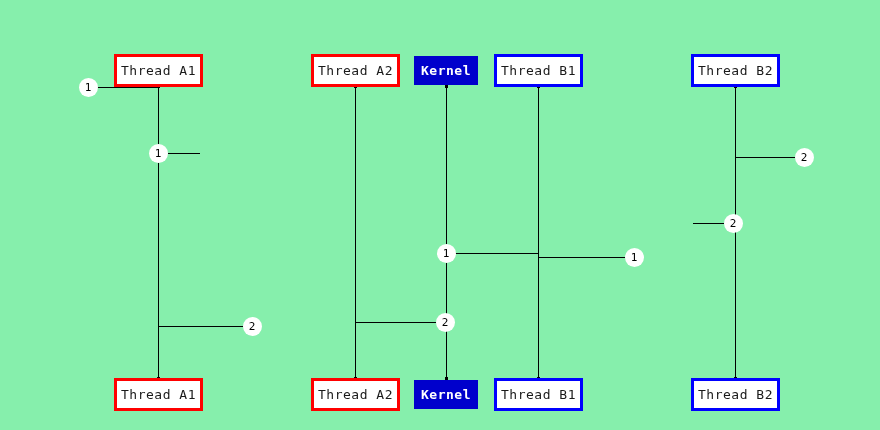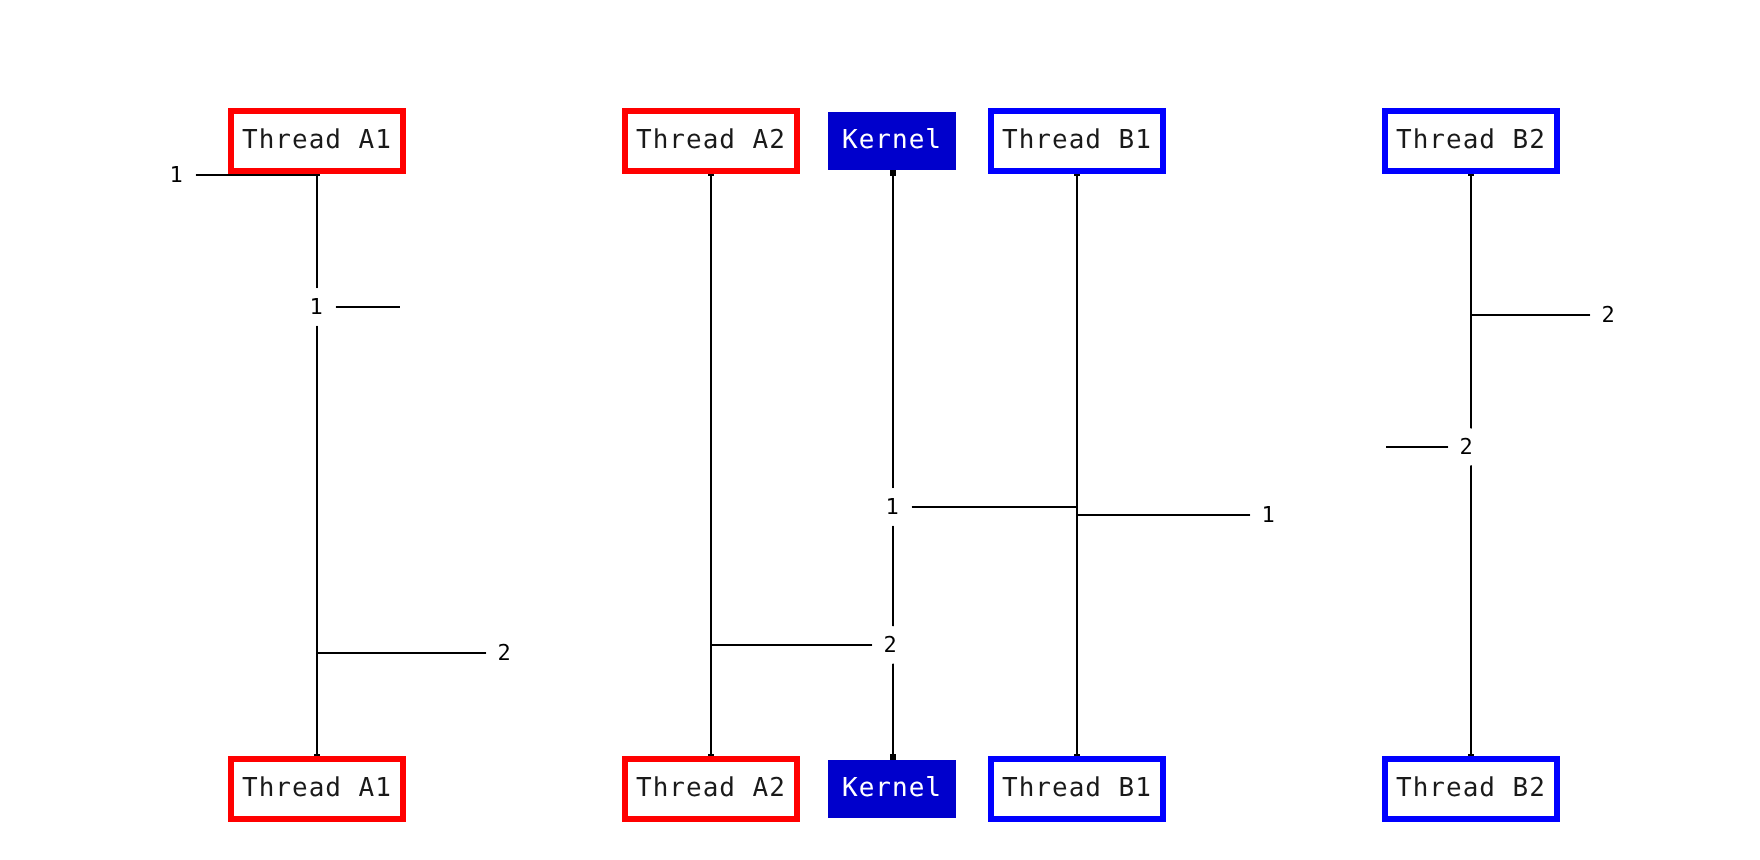--- a/index.html
+++ b/index.html
@@ -30,20 +30,21 @@
     letter-spacing: 0.5px;
     white-space: nowrap;
     line-height: 1;
   }
   .participant.filled {
     background: #FFFFFF;
     color: #1a1a1a;
   }
   .participant.solid {
     color: #FFFFFF;
+    font-weight: bold;
   }
 
   
   .lifeline {
     position: absolute;
     width: 1px;
     background: #000000;
   }
   .lifeline-tick {
     position: absolute;
@@ -71,21 +72,21 @@
     align-items: center;
     justify-content: center;
     font-size: 11px;
     font-weight: 400;
     line-height: 1;
   }
 </style>
 </head>
 <body>
 
-<div id="diagram" style="width: 880px; height: 430px; background: #ffffff;">
+<div id="diagram" style="width: 880px; height: 430px; background: #86efac;">
 
   <div>
       <div class="lifeline" style="left: 158px; top: 88px; height: 290px; background: rgb(0, 0, 0);"></div>
       <div class="lifeline-tick" style="left: 157px; top: 85px; background: rgb(0, 0, 0);"></div>
       <div class="lifeline-tick" style="left: 157px; top: 377px; background: rgb(0, 0, 0);"></div>
       <div class="lifeline" style="left: 355px; top: 88px; height: 290px; background: rgb(0, 0, 0);"></div>
       <div class="lifeline-tick" style="left: 354px; top: 85px; background: rgb(0, 0, 0);"></div>
       <div class="lifeline-tick" style="left: 354px; top: 377px; background: rgb(0, 0, 0);"></div>
       <div class="lifeline" style="left: 446px; top: 88px; height: 290px; background: rgb(0, 0, 0);"></div>
       <div class="lifeline-tick" style="left: 445px; top: 85px; background: rgb(0, 0, 0);"></div>

